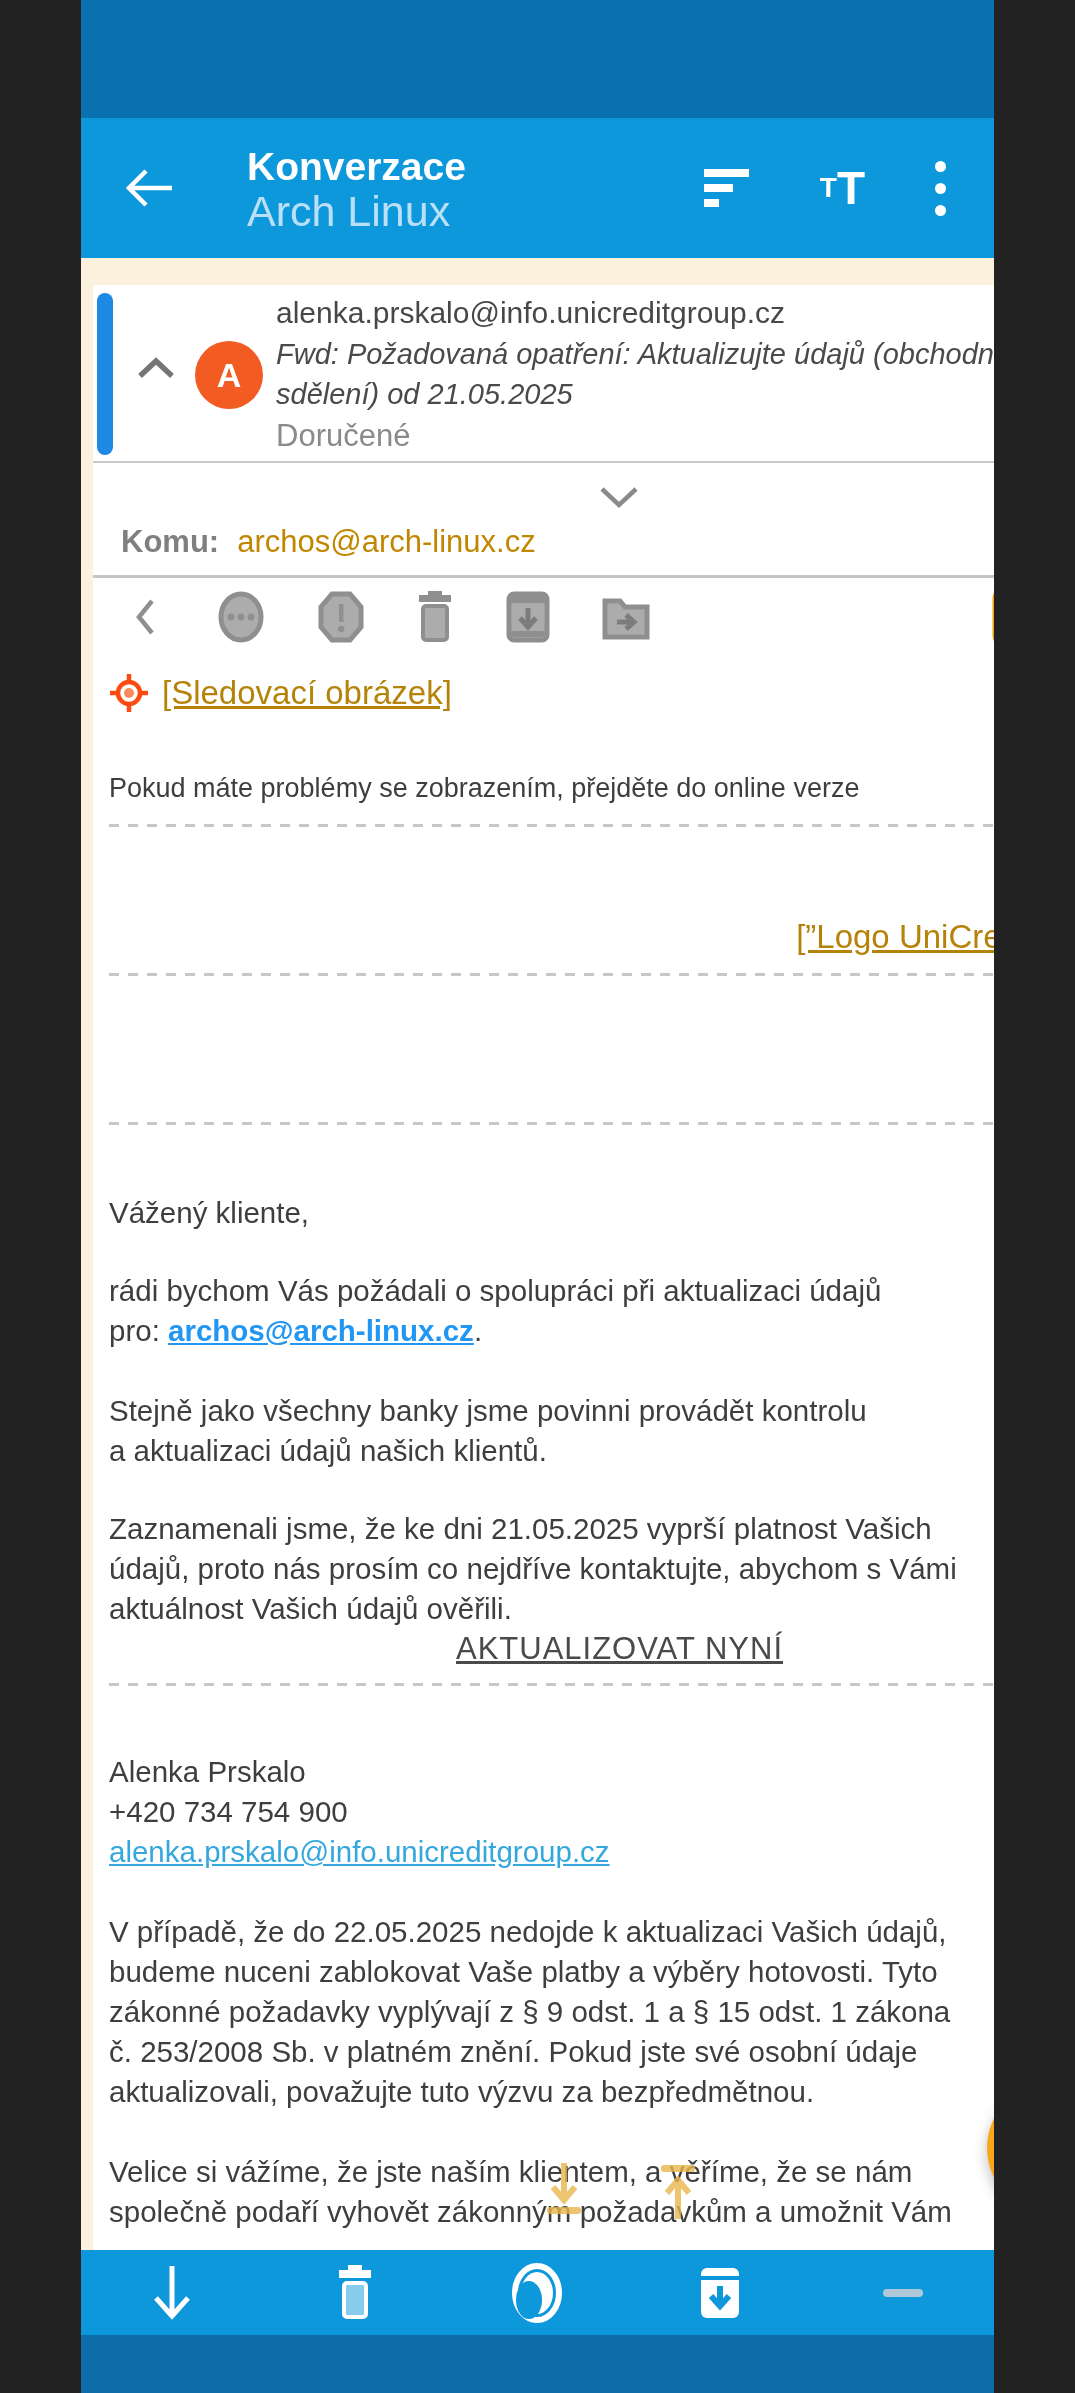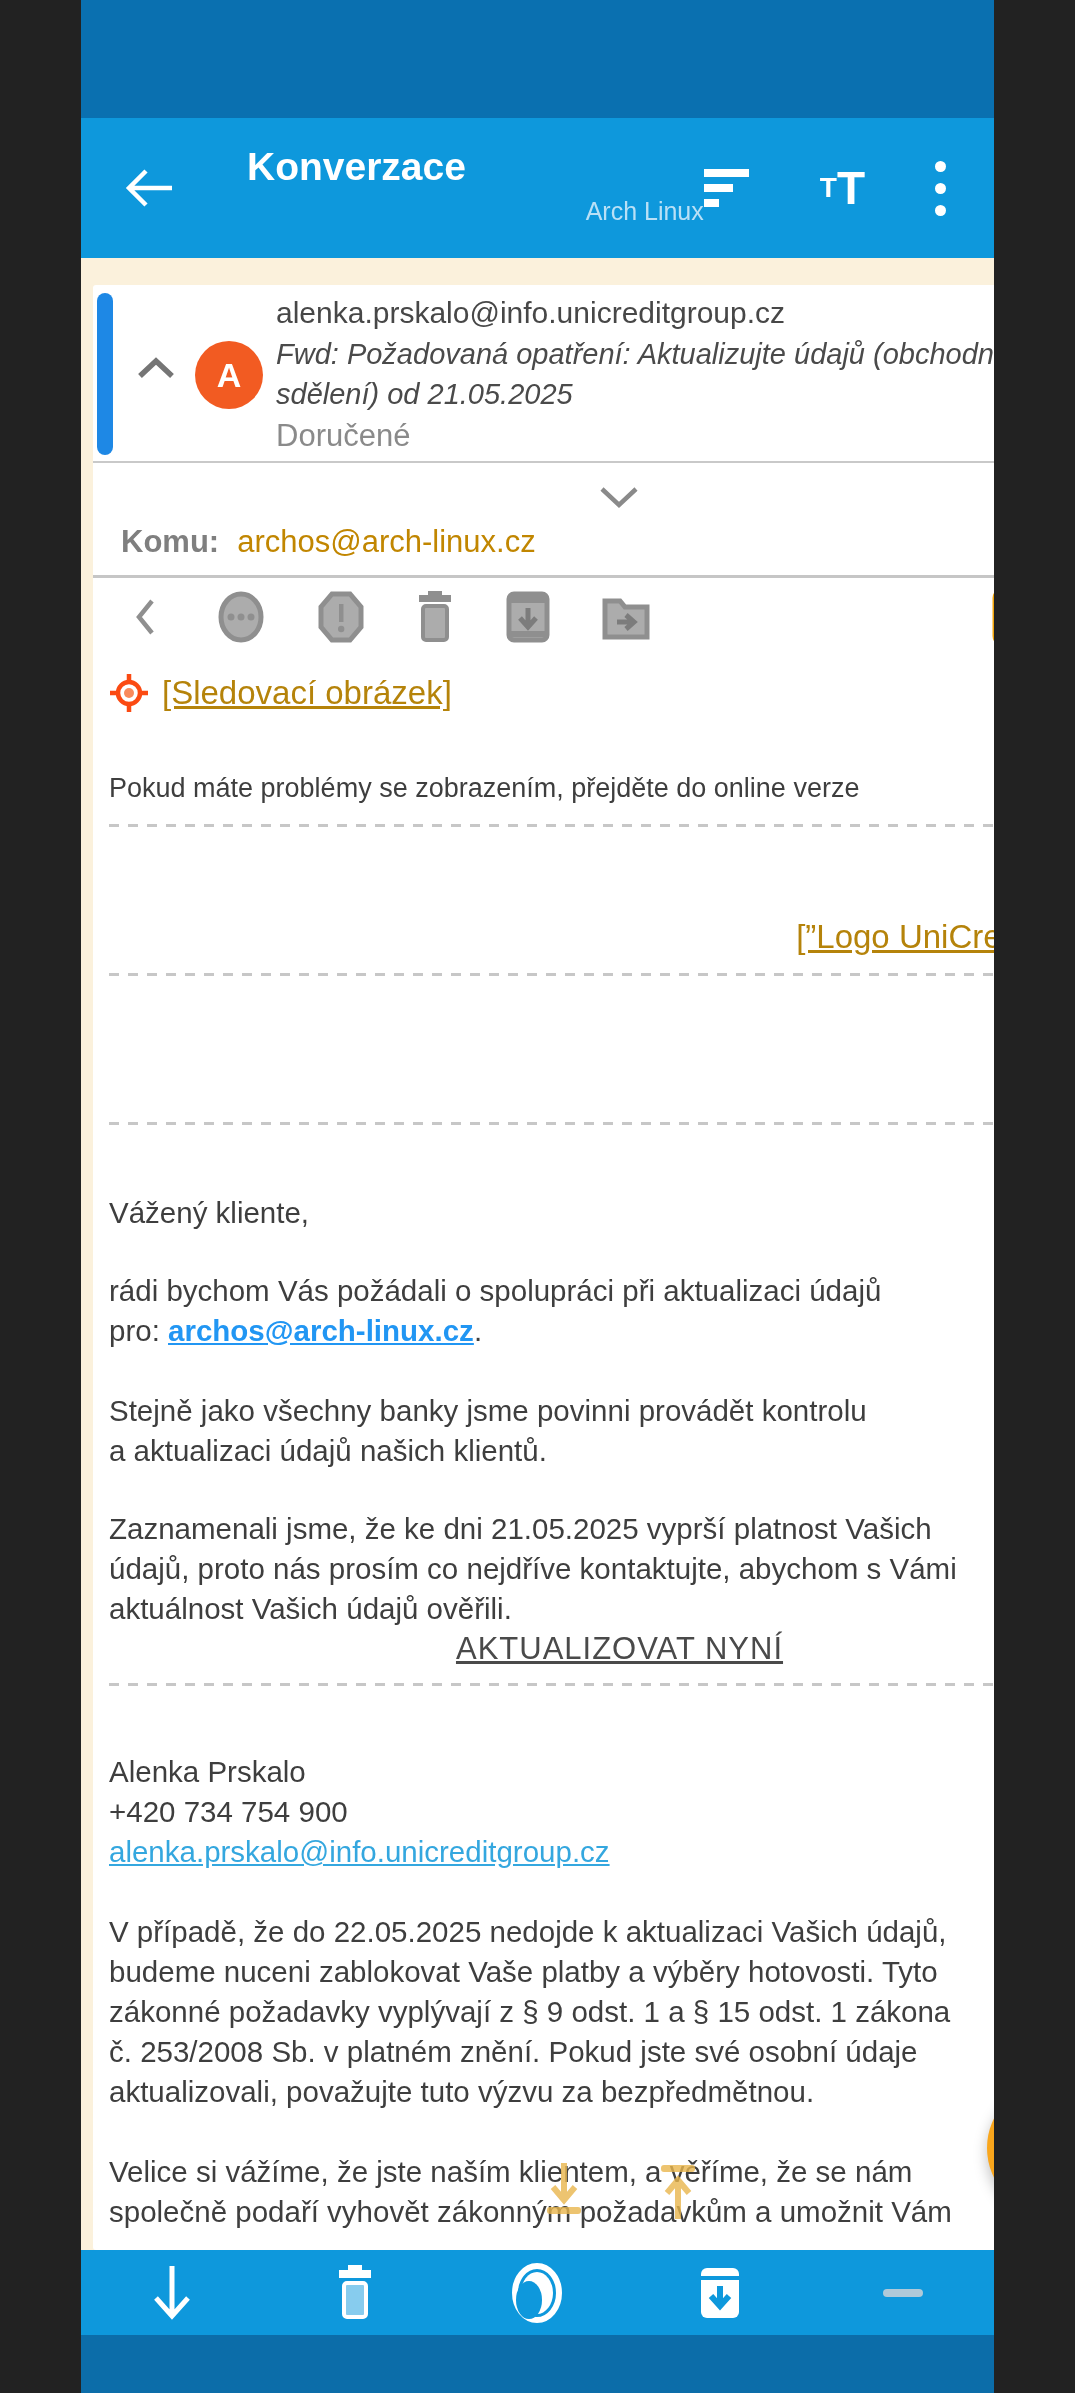--- a/index.html
+++ b/index.html
@@ -6,21 +6,21 @@
   html,body { background:#222; }
   body { font-family:"Liberation Sans", sans-serif; }
   .screen { position:relative; width:913px; height:2393px; margin:0 auto; background:#FBF1DC; overflow:hidden; }
 
   
   .status-bar { height:118px; background:#0A70B0; }
   .app-bar { height:140px; background:#0E98DC; display:flex; align-items:center; padding:0 48px 0 34px; }
   .back-btn { width:70px; height:70px; display:flex; align-items:center; justify-content:center; }
   .titles { margin-left:62px; flex:1; min-width:0; }
   .app-title { color:#FFFFFF; font-size:39px; font-weight:bold; line-height:44px; }
-  .app-subtitle { color:#B9E0F6; font-size:25px; line-height:40px; margin-top:2px;text-align:right; }
+  .app-subtitle { color:#B9E0F6; font-size:43px; line-height:40px; margin-top:2px; }
   .appbar-actions { display:flex; align-items:center; gap:70px; }
   .tt-icon { display:flex; align-items:flex-end; color:#fff; font-weight:bold; }
   .tt-icon .t-small { font-size:28px; line-height:28px; }
   .tt-icon .t-big { font-size:46px; line-height:40px; }
   .dots-v { display:flex; flex-direction:column; gap:11px; }
   .dots-v span { width:11px; height:11px; border-radius:50%; background:#fff; }
 
   
   .content { position:relative; height:1992px; background:#FBF1DC; }
   .panel { position:absolute; left:12px; top:27px; width:1051px; height:1965px; background:#FFFFFF; border-radius:3px; overflow:hidden; }

